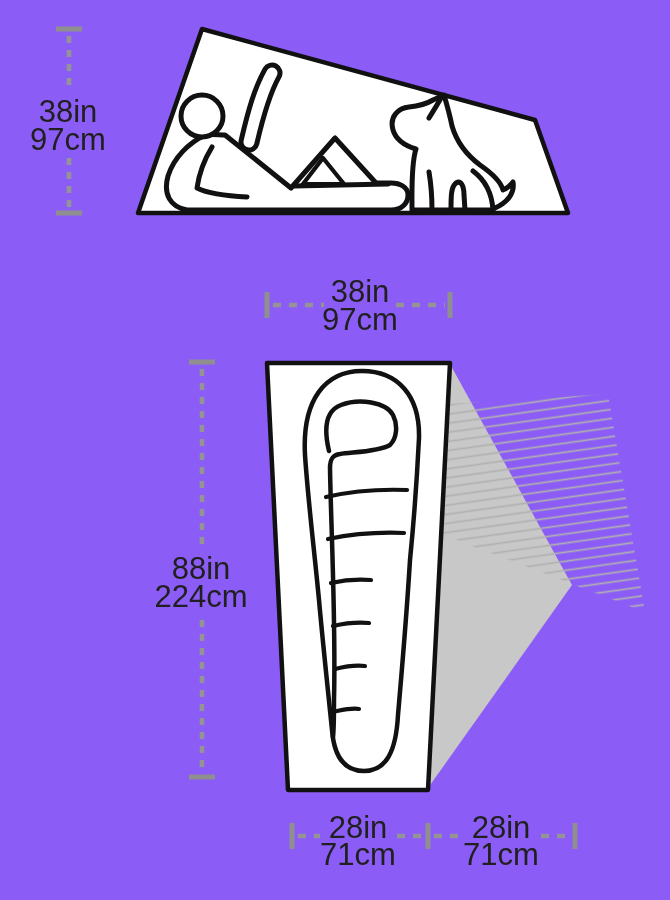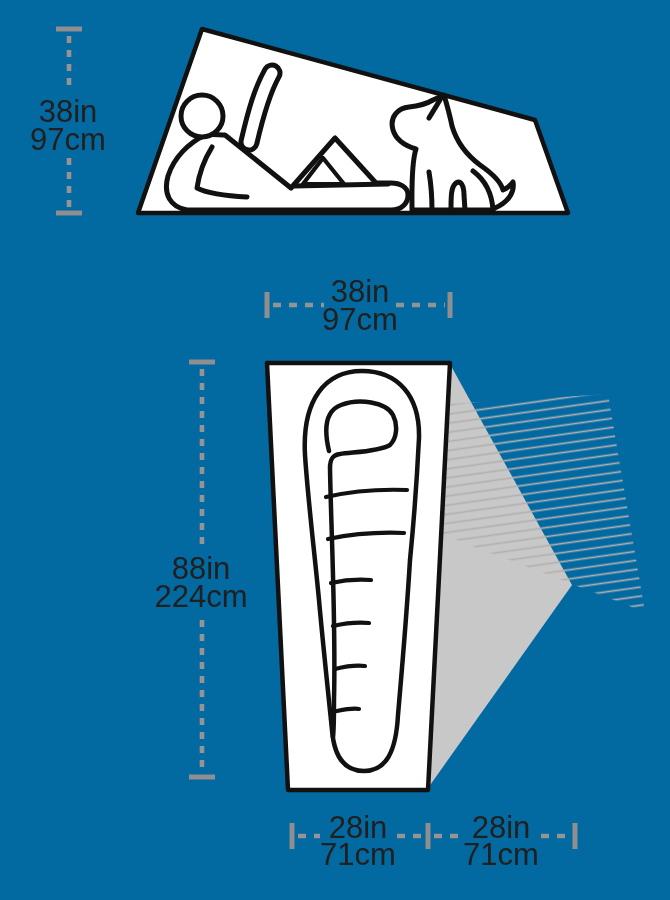--- a/index.html
+++ b/index.html
@@ -1,16 +1,16 @@
 <!DOCTYPE html>
 <html><head>
 <meta charset="utf-8">
 <style>
   html,body { margin:0; padding:0; background:#fff; }
-  .canvas { position:relative; width:670px; height:900px; background:#0369a1; overflow:hidden; }
+  .canvas { position:relative; width:670px; height:900px; background:#8b5cf6; overflow:hidden; }
   svg { display:block; }
   .ol  { fill:#ffffff; stroke:#111111; stroke-width:4.5; stroke-linejoin:round; stroke-linecap:round; }
   .ln  { fill:none;    stroke:#111111; stroke-width:4.5; stroke-linejoin:round; stroke-linecap:round; }
   .fig { stroke-width:5; }
   .thin{ stroke-width:4.2; }
   .tube-b { fill:none; stroke:#111111; stroke-width:21; stroke-linecap:round; }
   .tube-w { fill:none; stroke:#ffffff; stroke-width:11; stroke-linecap:round; }
   .dim  { stroke:#949494; stroke-width:4.6; fill:none; }
   .dash-v { stroke-dasharray:7 7; }
   .dash-h { stroke-dasharray:8 8; }

